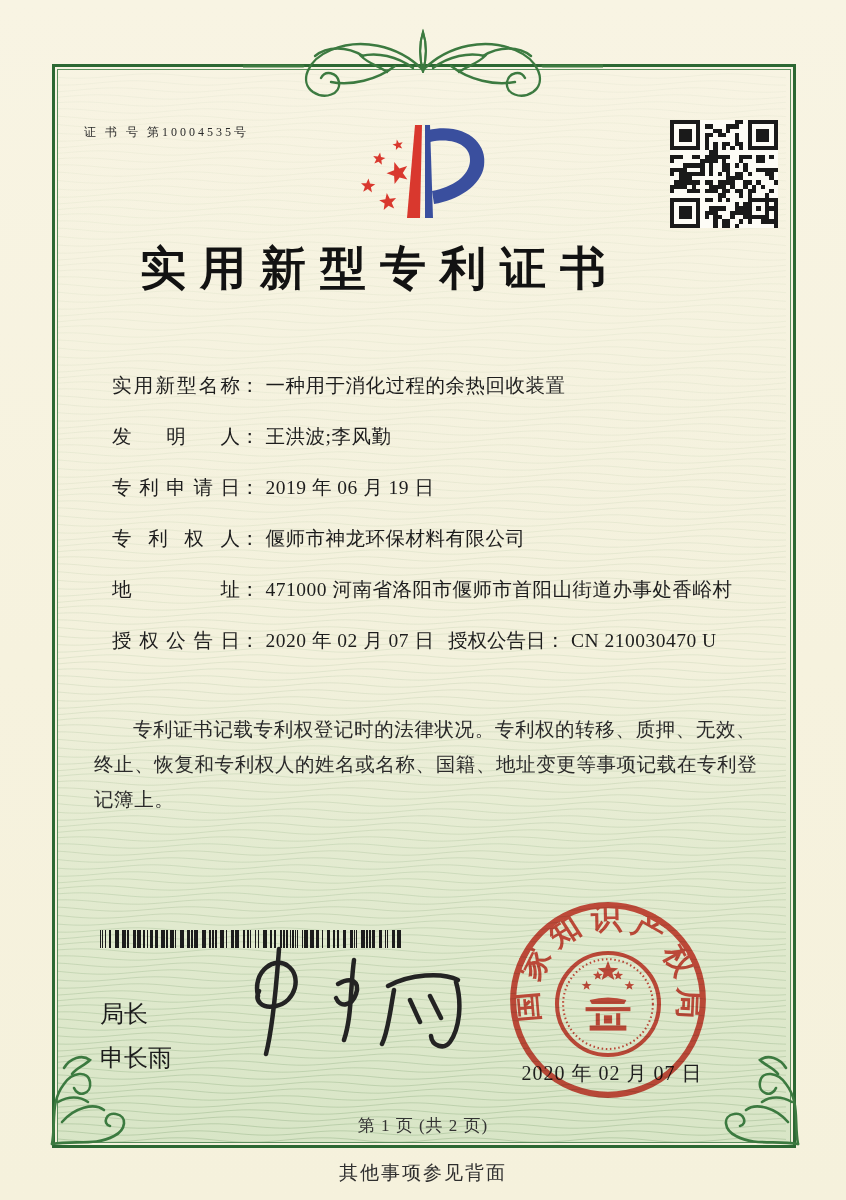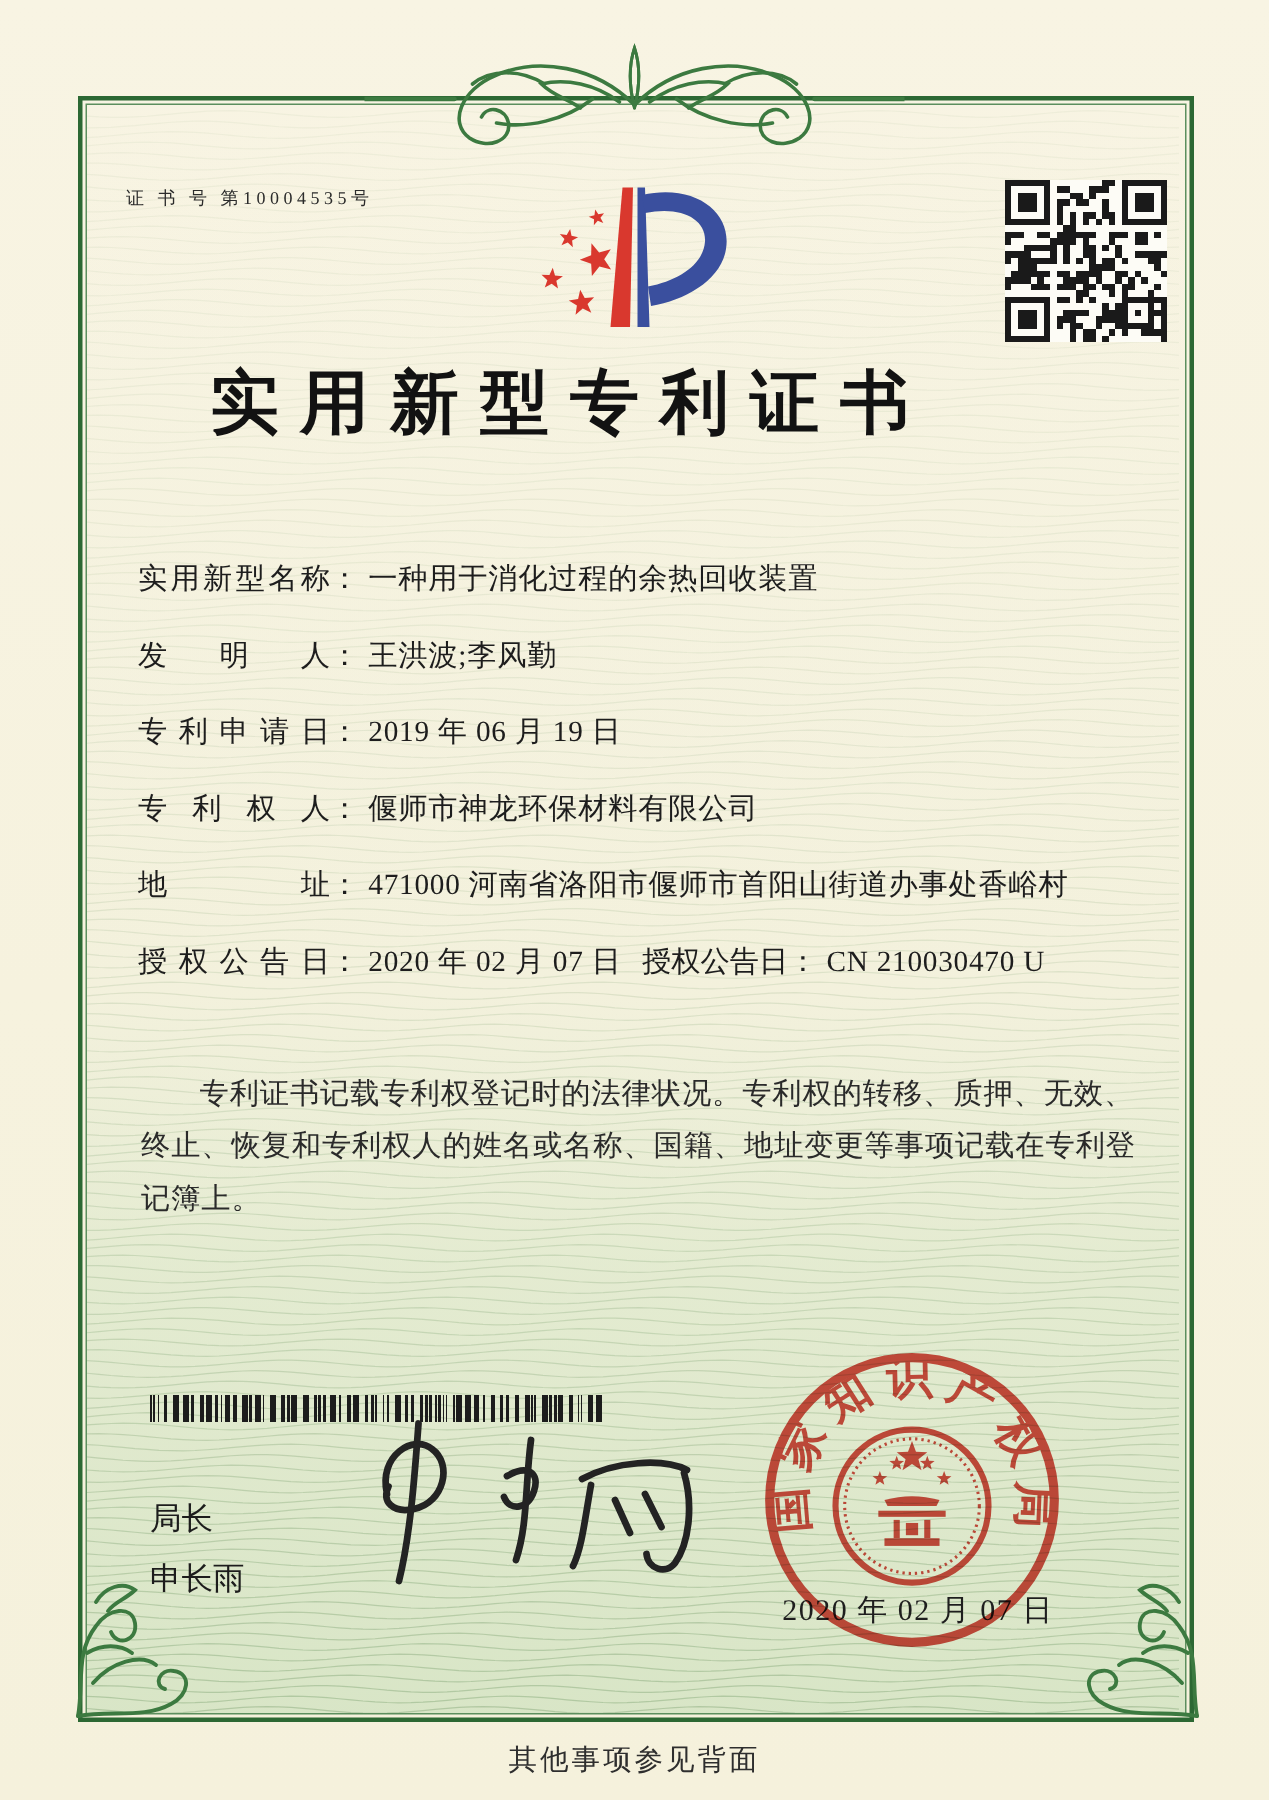--- a/index.html
+++ b/index.html
@@ -21,38 +21,38 @@
   .cert-no{
     position:absolute;left:84px;top:124px;font-size:12px;letter-spacing:3px;color:#2b2b2b;
   }
   .logo{position:absolute;left:352px;top:114px;}
   .qr{position:absolute;left:670px;top:120px;width:108px;height:108px;}
   .title{
     position:absolute;left:0;top:238px;width:760px;text-align:center;
     font-size:46px;font-weight:700;letter-spacing:14px;color:#121212;
   }
   
-  .fields{position:absolute;left:92px;top:372px;width:672px;font-size:19.5px;color:#1d1d1d;}
+  .fields{position:absolute;left:112px;top:372px;width:672px;font-size:19.5px;color:#1d1d1d;}
   .field-row{position:relative;height:26px;margin-bottom:25px;white-space:nowrap;}
   .flabel{
     display:inline-block;width:128px;text-align:justify;text-align-last:justify;
     -moz-text-align-last:justify;text-justify:inter-character;vertical-align:baseline;
   }
   .fcolon{display:inline-block;}
   .fvalue{padding-left:6px;letter-spacing:0.5px;}
   .grant{position:absolute;left:336px;top:0;}
   
   .body-text{
     position:absolute;left:94px;top:712px;width:664px;font-size:19.5px;color:#2a2a2a;
     line-height:1.8;letter-spacing:0.6px;
   }
   .body-text p{margin:0;text-indent:2em;}
   .barcode{position:absolute;left:100px;top:930px;width:302px;height:18px;}
   .director{position:absolute;left:100px;top:998px;font-family:"Liberation Sans","DejaVu Sans",sans-serif;
-    font-size:21px;color:#1c1c1c;font-weight:500;}
+    font-size:24px;color:#1c1c1c;font-weight:500;}
   .director div{margin-bottom:12px;}
   .signature{position:absolute;left:212px;top:944px;}
   .seal{position:absolute;left:506px;top:898px;mix-blend-mode:multiply;opacity:.9;}
   .seal-date{
     position:absolute;left:500px;top:1060px;width:224px;text-align:center;
     font-size:20px;letter-spacing:1px;color:#1e1e1e;
   }
   .page-info{position:absolute;left:0;top:1114px;width:846px;text-align:center;font-size:17px;color:#333;letter-spacing:1px;}
   .back-note{position:absolute;left:0;top:1160px;width:846px;text-align:center;font-size:19px;color:#2e2e2e;letter-spacing:2px;}
   .ornament-top{position:absolute;left:243px;top:26px;}
@@ -737,15 +737,16 @@
         <path d="M82,100 Q100,95 118,100 L116,104 L84,104 Z"></path>
         <rect x="78" y="107" width="44" height="4"></rect>
         <rect x="88" y="113" width="4" height="12"></rect>
         <rect x="108" y="113" width="4" height="12"></rect>
         <rect x="96" y="115" width="8" height="8"></rect>
         <rect x="82" y="125" width="36" height="5"></rect>
       </g>
     </g>
   </svg>
 
+  <div class="page-info">第 1 页 (共 2 页)</div>
   <div class="back-note">其他事项参见背面</div>
 
 </div>
 
 </body></html>

